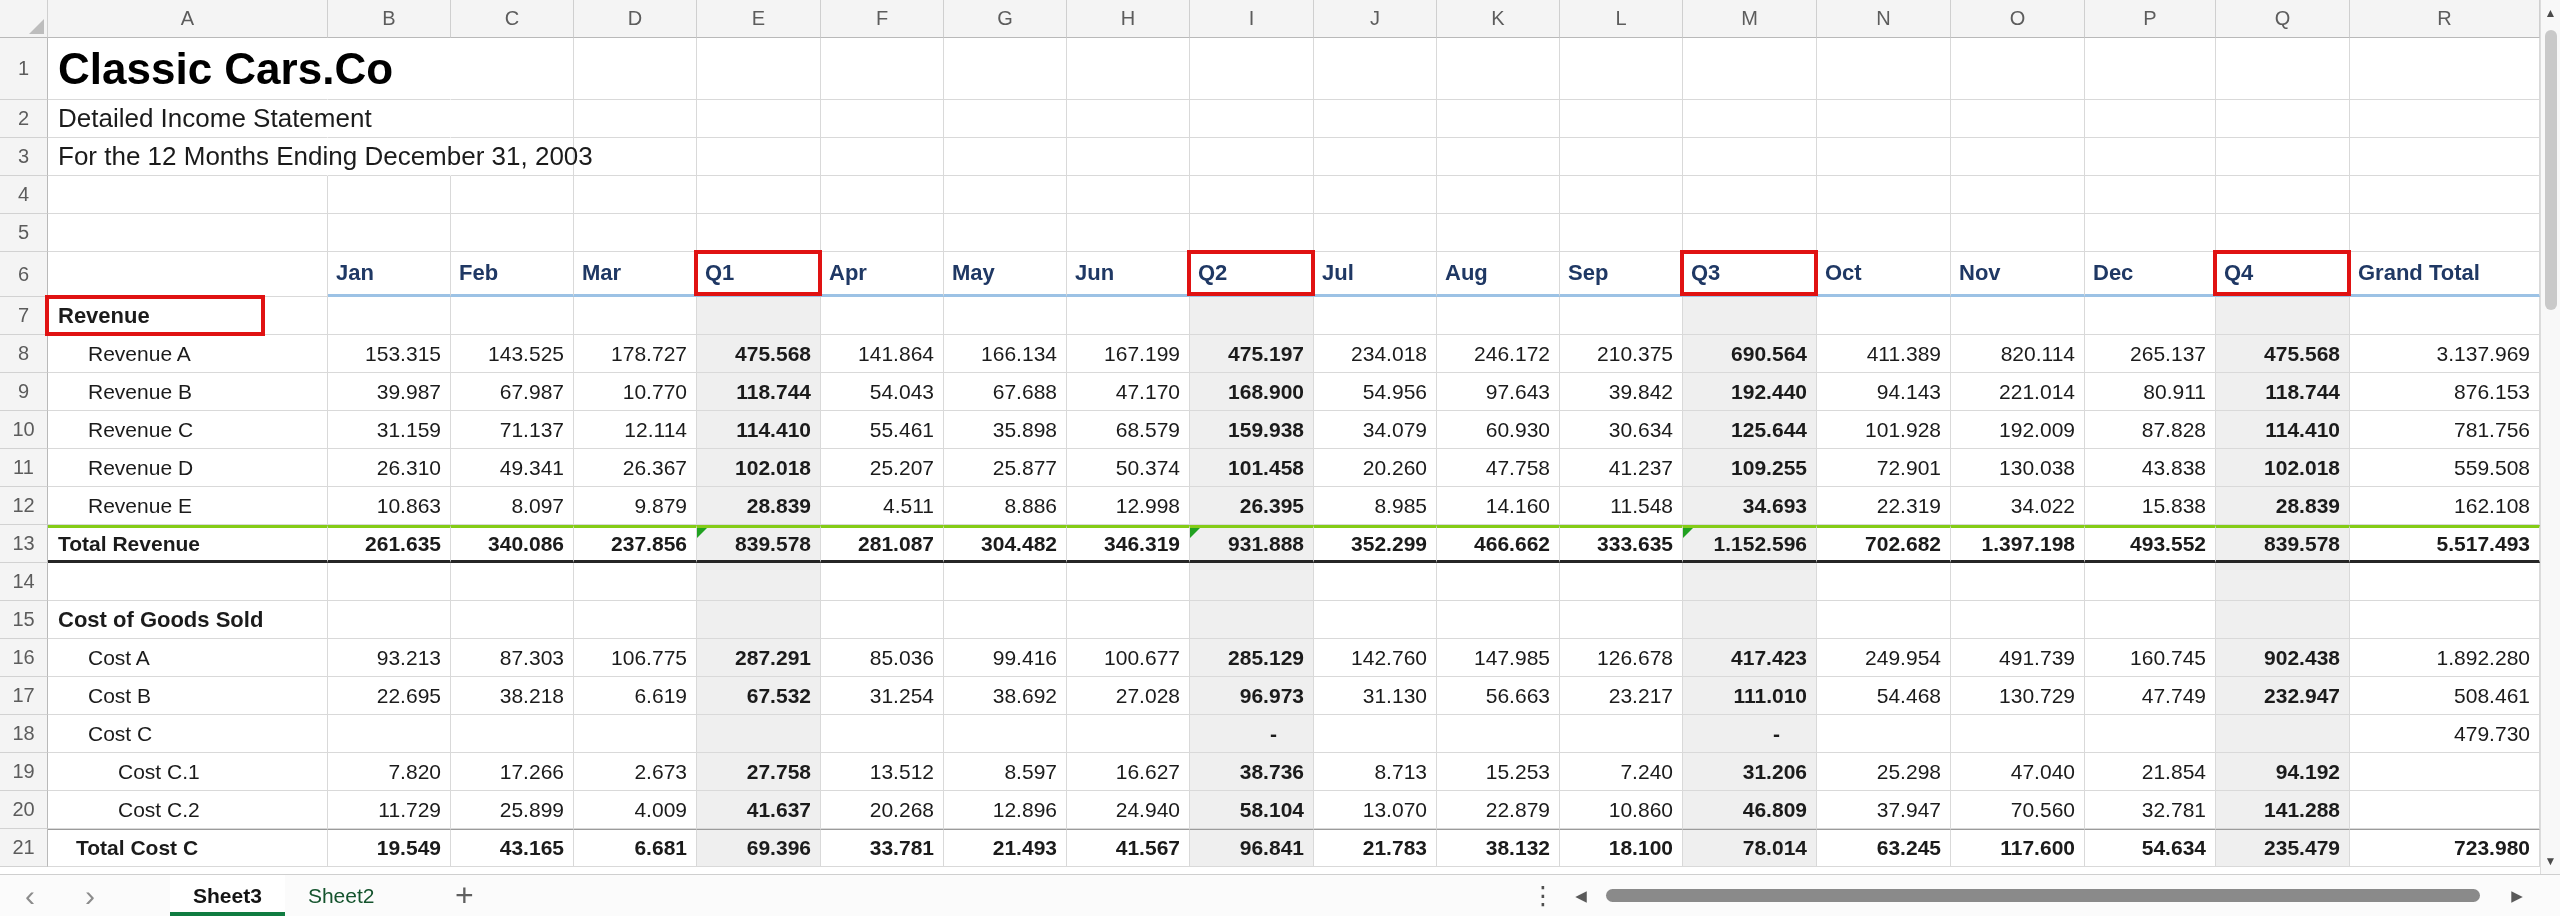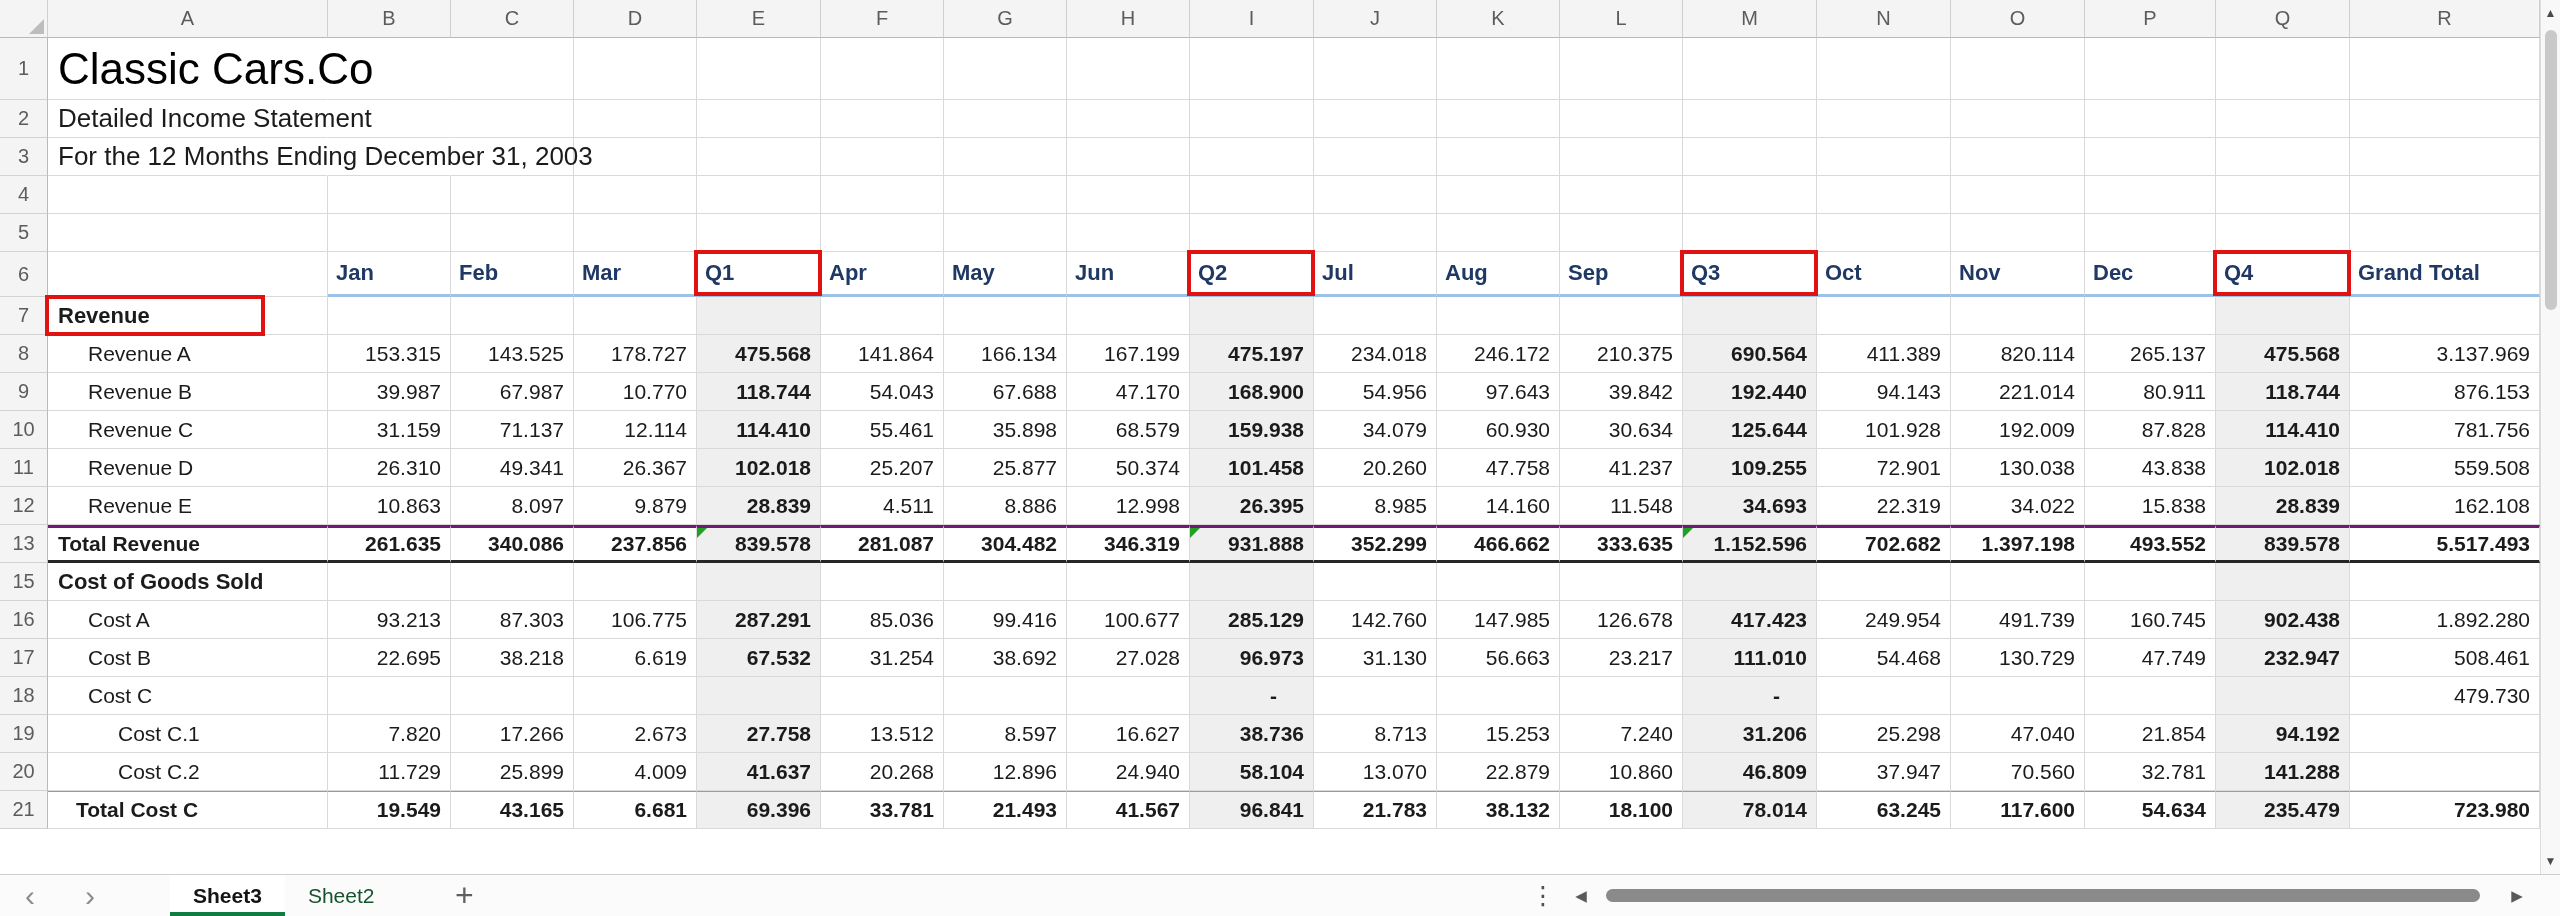--- a/index.html
+++ b/index.html
@@ -32,41 +32,41 @@
     border-left:15px solid transparent; border-bottom:15px solid #bdbdbd; }
   th.rowhead {
     background:#f4f4f4; border-right:1px solid #b9b9b9; border-bottom:1px solid #d2d2d2;
     color:#5c5c5c; font-size:20px; font-weight:400; text-align:center; vertical-align:middle; }
 
   td.cell { border-right:1px solid #d9d9d9; border-bottom:1px solid #d9d9d9;
     font-size:21px; color:#1b1b1b; vertical-align:middle; white-space:nowrap;
     overflow:visible; background:#fff; }
 
   td.col-A { padding-left:10px; }
-  .r-title td.col-A { font-size:44px; font-weight:400; color:#000; }
+  .r-title td.col-A { font-size:44px; font-weight:700; color:#000; }
   .r-subtitle td.col-A { font-size:26px; }
   .r-title td.col-A, .r-subtitle td.col-A,
   .r-title td.col-B, .r-subtitle td.col-B { border-right-color:transparent; }
 
   .r-months td.month { font-weight:700; color:var(--monthtx,#1f3864); font-size:22px;
     text-align:left; padding-left:8px; }
   .r-months td.cell { border-bottom:3px solid var(--monthln,#9cc2e5);margin-left:28px; }
   .r-months td.col-A { border-bottom:1px solid #d9d9d9; }
 
   .r-section td.col-A { font-weight:700; font-size:22px; }
   .r-item td.col-A { padding-left:40px; }
   .r-subitem td.col-A { padding-left:70px; }
 
   td.num { text-align:right; padding-right:9px; font-variant-numeric:tabular-nums; }
   td.dash { padding-right:36px; }
 
   tr.banded td.qcol { background:var(--band,#efefef); }
   tr.banded td.qcol.num { font-weight:700;padding-left:20px; }
 
-  .r-total td.cell { font-weight:700; border-top:3px solid #701a75; border-bottom:3px solid #262626; }
+  .r-total td.cell { font-weight:700; border-top:3px solid #84cc16; border-bottom:3px solid #262626; }
   .r-subtotal td.cell { font-weight:700; border-top:1px solid #9b9b9b; }
   .r-subtotal td.col-A { padding-left:28px; }
 
   td.redbox { position:relative; }
   td.redbox::after { content:""; position:absolute; top:-2px; bottom:-2px; left:-3px; right:-2px;
     border:4px solid var(--red,#e01212); pointer-events:none; z-index:6; }
   td.redbox-fit::after { right:62px; }
 
   td.flag { position:relative; }
   td.flag::before { content:""; position:absolute; left:0; top:0; width:0; height:0;
@@ -415,20 +415,41 @@
               <td class="cell col-J num">352.299</td>
               <td class="cell col-K num">466.662</td>
               <td class="cell col-L num">333.635</td>
               <td class="cell col-M num qcol flag">1.152.596</td>
               <td class="cell col-N num">702.682</td>
               <td class="cell col-O num">1.397.198</td>
               <td class="cell col-P num">493.552</td>
               <td class="cell col-Q num qcol">839.578</td>
               <td class="cell col-R num">5.517.493</td>
             </tr>
+            <tr class="r-blank banded">
+              <th class="rowhead">14</th>
+              <td class="cell col-A"></td>
+              <td class="cell col-B"></td>
+              <td class="cell col-C"></td>
+              <td class="cell col-D"></td>
+              <td class="cell col-E qcol"></td>
+              <td class="cell col-F"></td>
+              <td class="cell col-G"></td>
+              <td class="cell col-H"></td>
+              <td class="cell col-I qcol"></td>
+              <td class="cell col-J"></td>
+              <td class="cell col-K"></td>
+              <td class="cell col-L"></td>
+              <td class="cell col-M qcol"></td>
+              <td class="cell col-N"></td>
+              <td class="cell col-O"></td>
+              <td class="cell col-P"></td>
+              <td class="cell col-Q qcol"></td>
+              <td class="cell col-R"></td>
+            </tr>
             <tr class="r-section banded">
               <th class="rowhead">15</th>
               <td class="cell col-A">Cost of Goods Sold</td>
               <td class="cell col-B"></td>
               <td class="cell col-C"></td>
               <td class="cell col-D"></td>
               <td class="cell col-E qcol"></td>
               <td class="cell col-F"></td>
               <td class="cell col-G"></td>
               <td class="cell col-H"></td>

